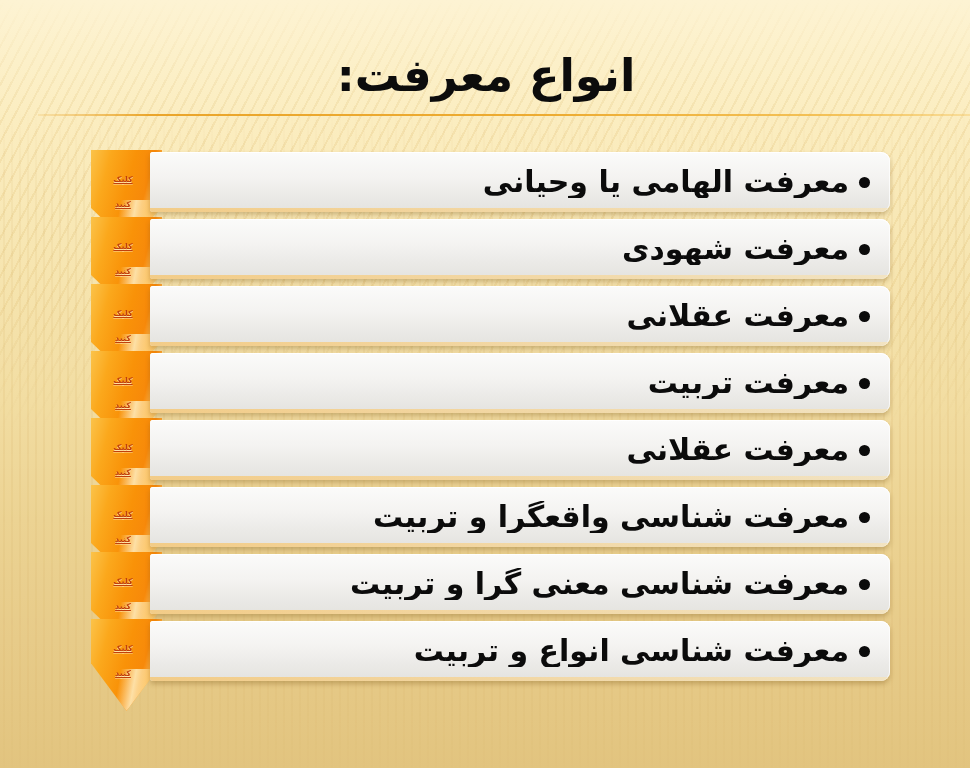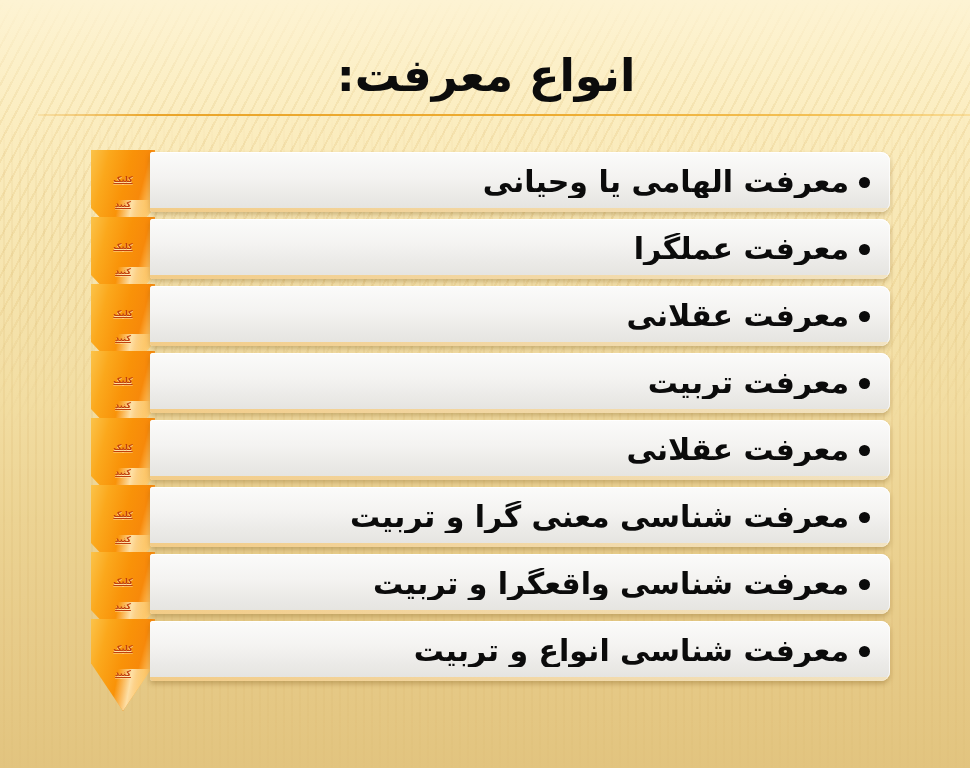--- a/index.html
+++ b/index.html
@@ -104,20 +104,21 @@
     left: 91px;
     top: 150px;
     width: 66px;
     height: 556px;
   }
   .arrow {
     position: absolute;
     left: 0;
     width: 64px;
     height: 92px;
+    padding-left: 7px;
   }
   .arrow .chev {
     position: absolute;
     inset: 0;
     background: linear-gradient(105deg,
         #fbc34a 0%,
         #fba81c 22%,
         #f99208 48%,
         #f7890a 68%,
         #ffd27a 86%,
@@ -276,41 +277,41 @@
       </div>
     </div>
 
   <div class="bars" id="bars">
       <div class="bar">
         <span class="bar-bullet"></span>
         <span class="bar-text">معرفت الهامی یا وحیانی</span>
       </div>
       <div class="bar">
         <span class="bar-bullet"></span>
-        <span class="bar-text">معرفت عملگرا</span>
+        <span class="bar-text">معرفت شهودی</span>
       </div>
       <div class="bar">
         <span class="bar-bullet"></span>
         <span class="bar-text">معرفت عقلانی</span>
       </div>
       <div class="bar">
         <span class="bar-bullet"></span>
         <span class="bar-text">معرفت تربیت</span>
       </div>
       <div class="bar">
         <span class="bar-bullet"></span>
         <span class="bar-text">معرفت عقلانی</span>
       </div>
       <div class="bar">
         <span class="bar-bullet"></span>
+        <span class="bar-text">معرفت شناسی واقعگرا و تربیت</span>
+      </div>
+      <div class="bar">
+        <span class="bar-bullet"></span>
         <span class="bar-text">معرفت شناسی معنی گرا و تربیت</span>
       </div>
       <div class="bar">
         <span class="bar-bullet"></span>
-        <span class="bar-text">معرفت شناسی واقعگرا و تربیت</span>
-      </div>
-      <div class="bar">
-        <span class="bar-bullet"></span>
         <span class="bar-text">معرفت شناسی انواع و تربیت</span>
       </div>
     </div>
 
 </div>
 
 </body></html>

